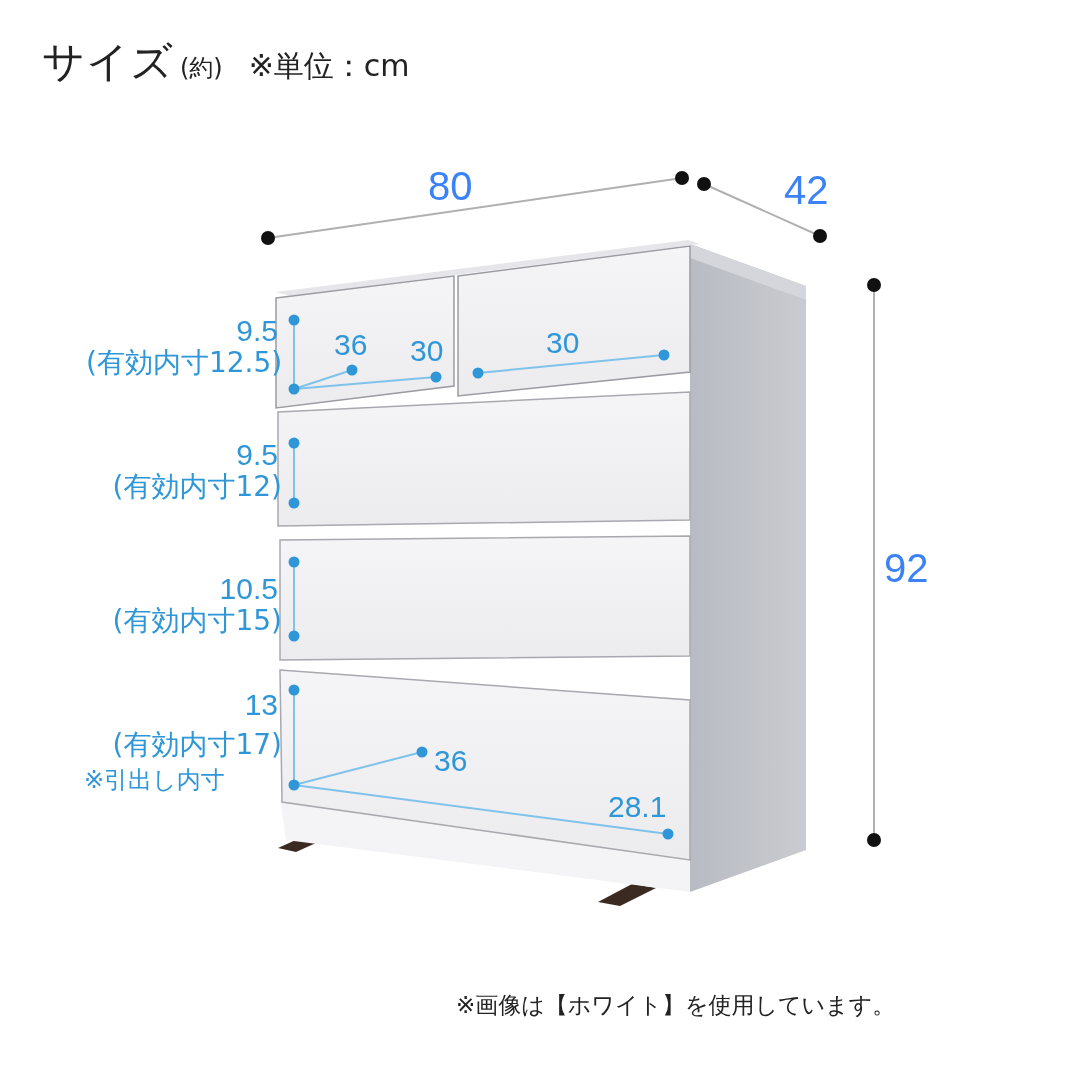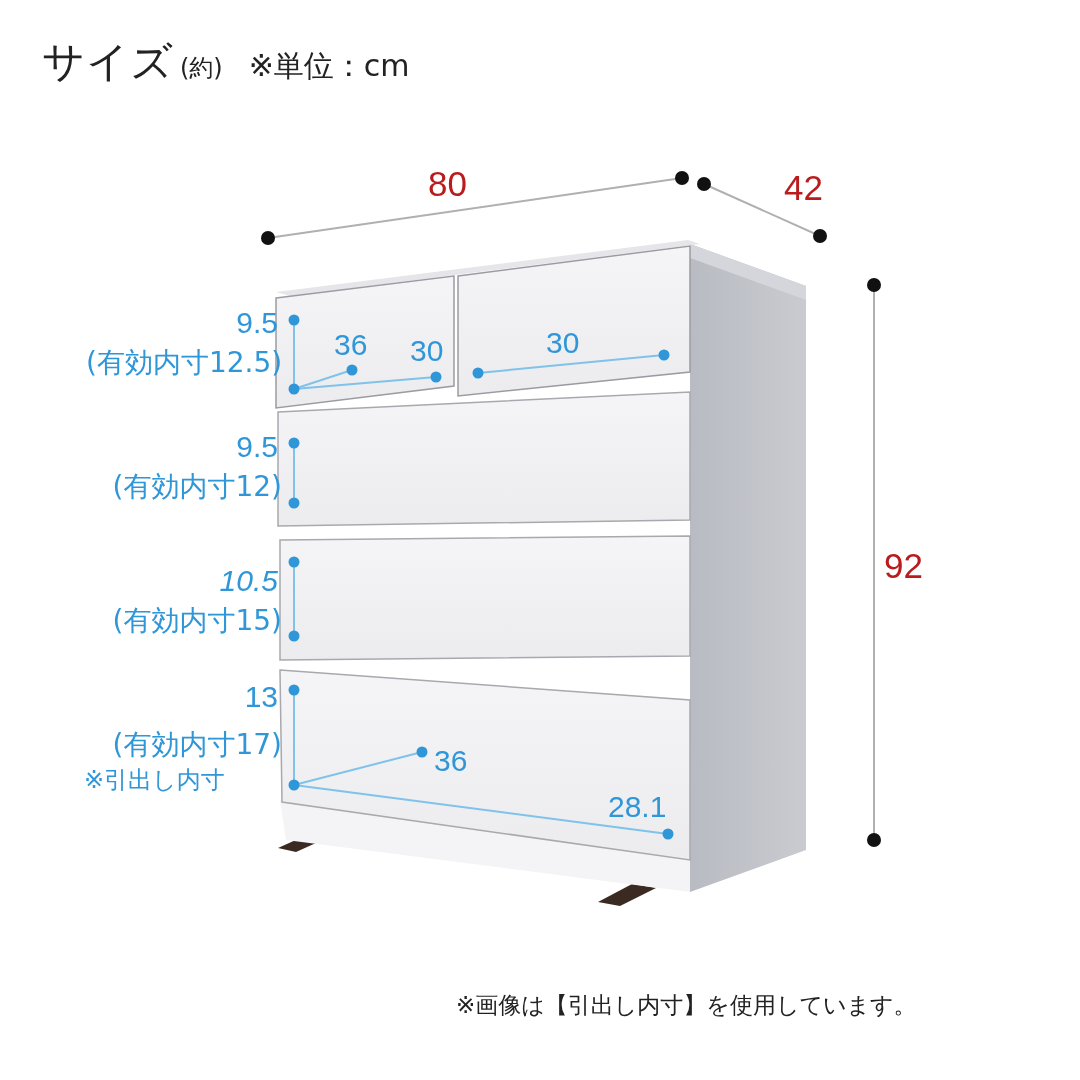--- a/index.html
+++ b/index.html
@@ -4,24 +4,24 @@
   <style>
     html, body { margin: 0; padding: 0; background: #ffffff; }
     body { width: 1080px; height: 1080px; position: relative; overflow: hidden;
            font-family: "DejaVu Sans", "Liberation Sans", sans-serif; }
     .abs { position: absolute; text-align: right; }
     svg.stage { position: absolute; left: 0; top: 0; width: 1080px; height: 1080px; }
     .title { left: 42px; top: 34px; color: #222; white-space: nowrap; }
     .title .main { font-size: 42px; letter-spacing: 1px; }
     .title .approx { font-size: 24px; margin-left: 6px; }
     .title .unit { font-size: 30px; margin-left: 26px; }
-    .dim-black { color: #b91c1c; font-family: "Liberation Sans", sans-serif; font-size: 35px; }
+    .dim-black { color: #3b82f6; font-family: "Liberation Sans", sans-serif; font-size: 40px; }
     .dim-blue { color: #2f96d8; font-family: "Liberation Sans", sans-serif; font-size: 30px; }
     .lbl-blue { color: #2f96d8; font-size: 28px; white-space: nowrap; text-align: right; }
-    .right { text-align: right; }
+    .right { text-align: right; margin-top: 8px; }
     .note { left: 456px; top: 990px; font-size: 23px; color: #222; white-space: nowrap; }
     .drawer-note { left: 84px; top: 764px; font-size: 24px; color: #2f96d8; white-space: nowrap; }
   </style>
 </head>
 <body>
 
 <svg class="stage" viewBox="0 0 1080 1080">
   <defs>
     <linearGradient id="sideGrad" x1="0" x2="1" y1="0" y2="0">
       <stop offset="0" stop-color="#b9bbc2"></stop>
@@ -106,22 +106,22 @@
 
 <div class="abs dim-blue right" style="left:190px; top:306px; width:88px;">9.5</div>
 <div class="abs lbl-blue" style="left:86px; top:344px; width:196px;">(有効内寸12.5)</div>
 <div class="abs dim-blue" style="left:334px; top:328px;">36</div>
 <div class="abs dim-blue" style="left:410px; top:334px;">30</div>
 <div class="abs dim-blue" style="left:546px; top:326px;">30</div>
 
 <div class="abs dim-blue right" style="left:190px; top:430px; width:88px;">9.5</div>
 <div class="abs lbl-blue" style="left:86px; top:468px; width:196px;">(有効内寸12)</div>
 
-<div class="abs dim-blue right" style="left:190px; top:564px; width:88px;font-style:italic;">10.5</div>
+<div class="abs dim-blue right" style="left:190px; top:564px; width:88px;">10.5</div>
 <div class="abs lbl-blue" style="left:86px; top:602px; width:196px;">(有効内寸15)</div>
 
 <div class="abs dim-blue right" style="left:190px; top:680px; width:88px;text-align:right;">13</div>
 <div class="abs lbl-blue" style="left:86px; top:726px; width:196px;">(有効内寸17)</div>
 <div class="abs dim-blue" style="left:434px; top:744px;">36</div>
 <div class="abs dim-blue" style="left:608px; top:790px;">28.1</div>
 
 <div class="abs drawer-note">※引出し内寸</div>
-<div class="abs note">※画像は【引出し内寸】を使用しています。</div>
+<div class="abs note">※画像は【ホワイト】を使用しています。</div>
 
 </body></html>

